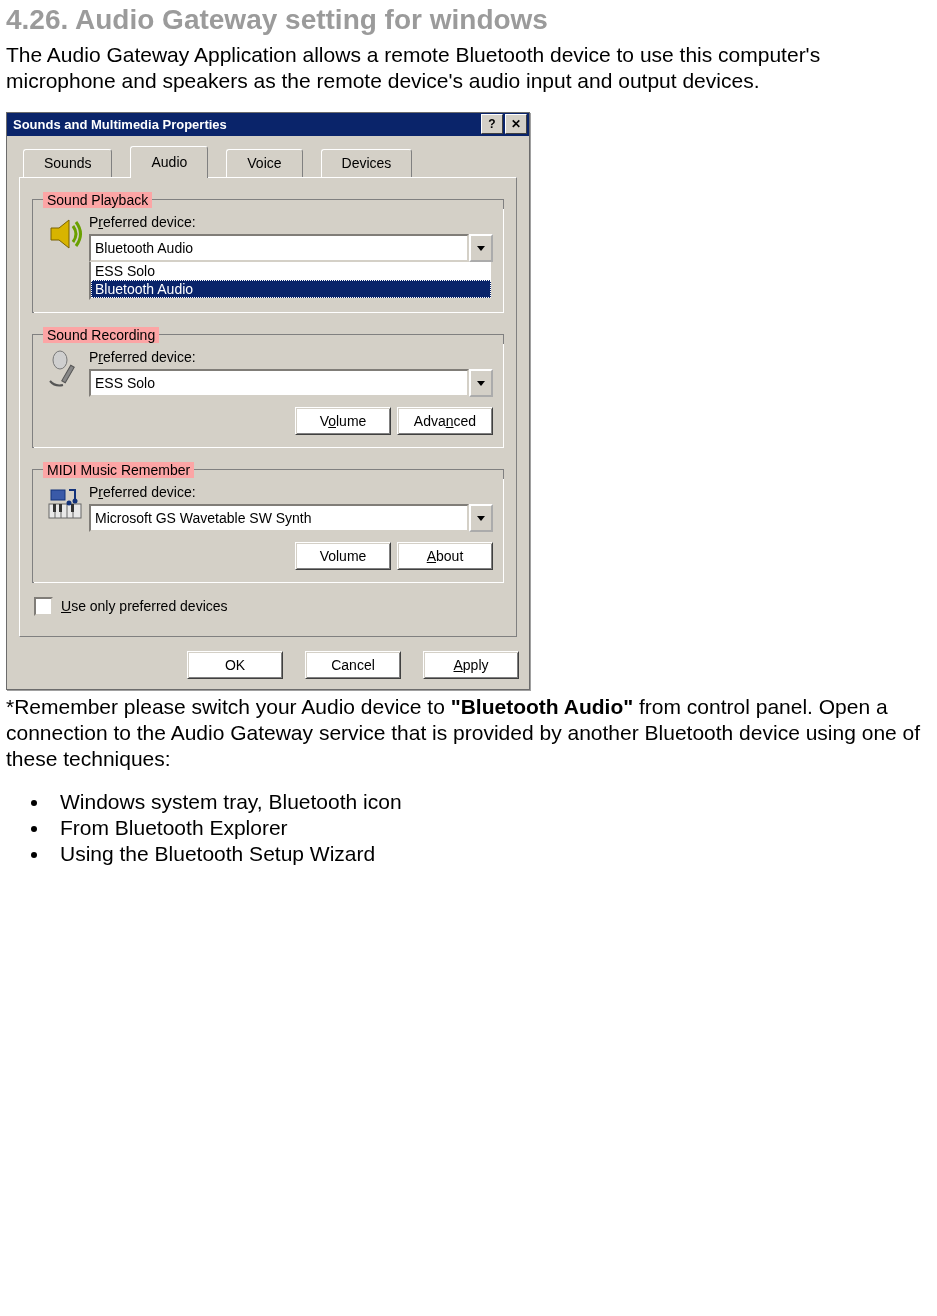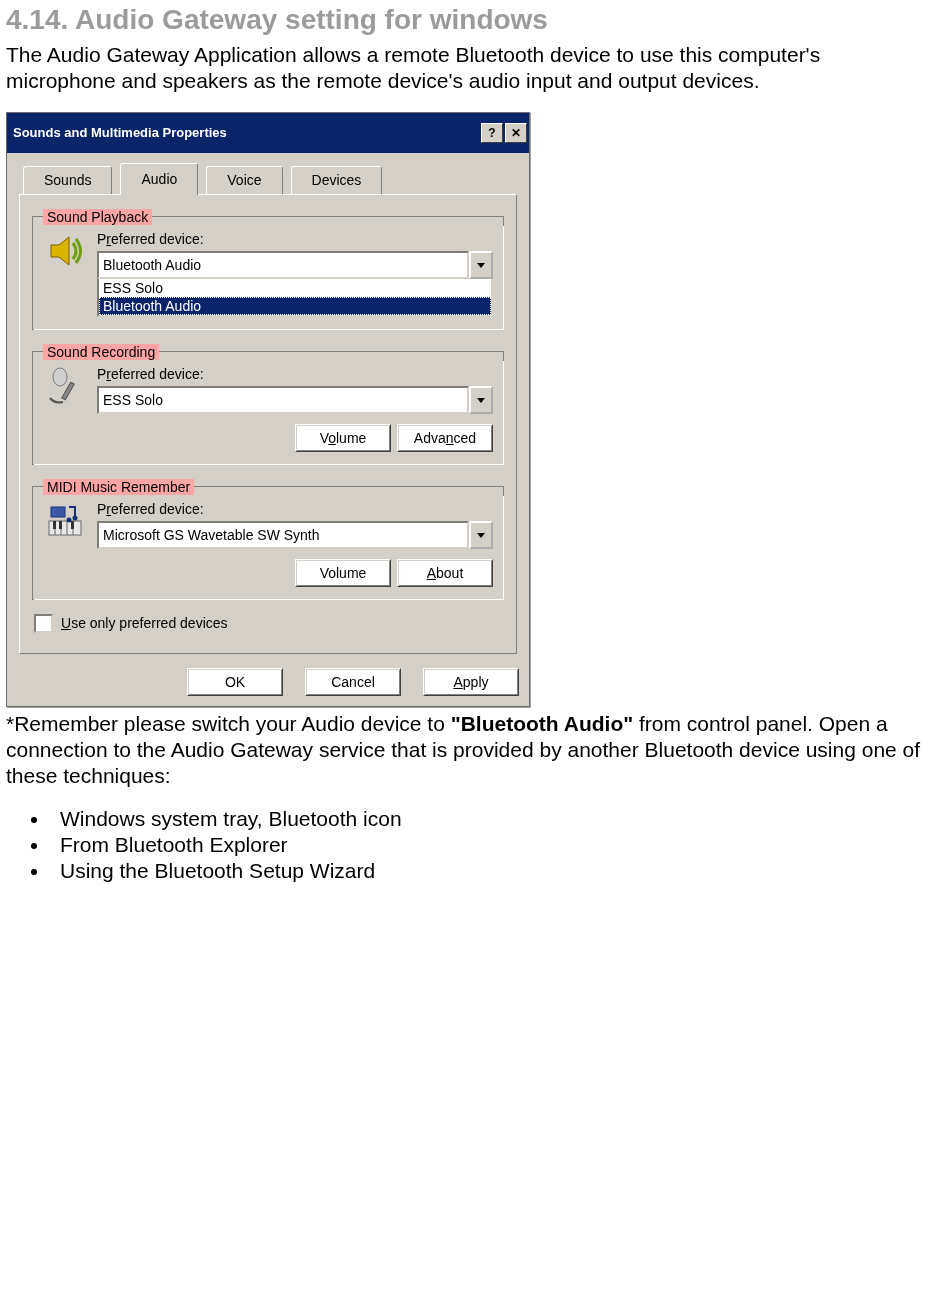--- a/index.html
+++ b/index.html
@@ -29,21 +29,21 @@
   
   .dialog {
     width: 522px;
     border: 1px solid #6c6c6c;
     background: #d4d0c7;
     font-family: Tahoma, Arial, sans-serif;
     font-size: 14px;
     box-shadow: 1px 1px 0 #a0a0a0;
   }
   .titlebar {
-    height: 40px;
+    height: 23px;
     background: linear-gradient(#0a246a, #0a246a);
     color: #fff;
     display: flex;
     align-items: center;
     padding: 0 2px 0 6px;
     font-weight: bold;
     font-size: 13px;
   }
   .titlebar .title-text { flex: 1; }
   .titlebar .title-btn {
@@ -74,21 +74,21 @@
     z-index: 2;
   }
   .tab {
     padding: 5px 20px 6px 20px;
     border: 1px solid #808080;
     border-left-color: #fff;
     border-top-color: #fff;
     border-bottom: none;
     background: #d4d0c7;
     font-size: 14px;
-    margin-right: 8px;
+    margin-right: 18px;
     border-radius: 3px 3px 0 0;
     position: relative;
   }
   .tab.active {
     padding-top: 7px;
     padding-bottom: 8px;
     margin-bottom: -1px;
     z-index: 3;
   }
   .tabpanel {
@@ -117,21 +117,21 @@
     pointer-events:none;
   }
   fieldset.group legend {
     padding: 0 4px;
     font-size: 14px;
     background: #fca5a5;
   }
   .row {
     display: flex;
     align-items: flex-start;
-    gap: 10px;
+    gap: 2px;
   }
   .icon-cell {
     width: 44px;
     display: flex;
     justify-content: center;
     padding-top: 0px;
   }
   .icon-svg { width: 40px; height: 40px; }
   .field-col { flex: 1; }
   .lbl { font-size: 14px; margin-bottom: 4px; }
@@ -215,21 +215,21 @@
   ul.tech-list li {
     margin: 2px 0;
     padding-left: 10px;
   }
 </style>
 </head>
 <body>
 
 <div class="page">
 
-  <h1 class="section-heading">4.14. Audio Gateway setting for windows</h1>
+  <h1 class="section-heading">4.26. Audio Gateway setting for windows</h1>
 
   <p class="intro">The Audio Gateway Application allows a remote Bluetooth device to use this computer's microphone and speakers as the remote device's audio input and output devices.</p>
 
   <div class="dialog">
     <div class="titlebar">
       <span class="title-text">Sounds and Multimedia Properties</span>
       <div class="title-btn">?</div>
       <div class="title-btn">✕</div>
     </div>
 

